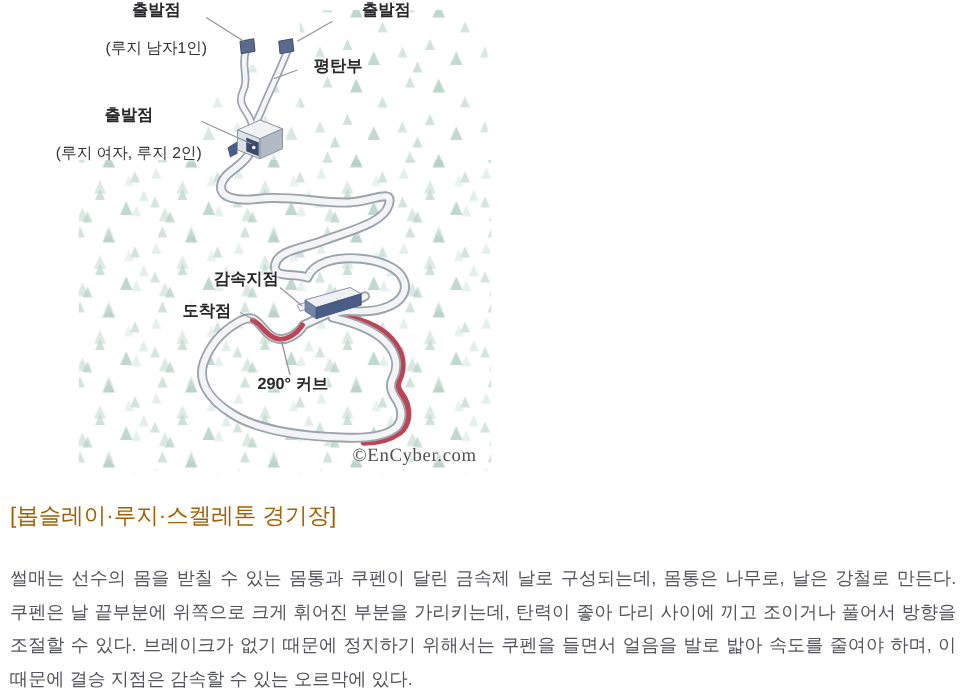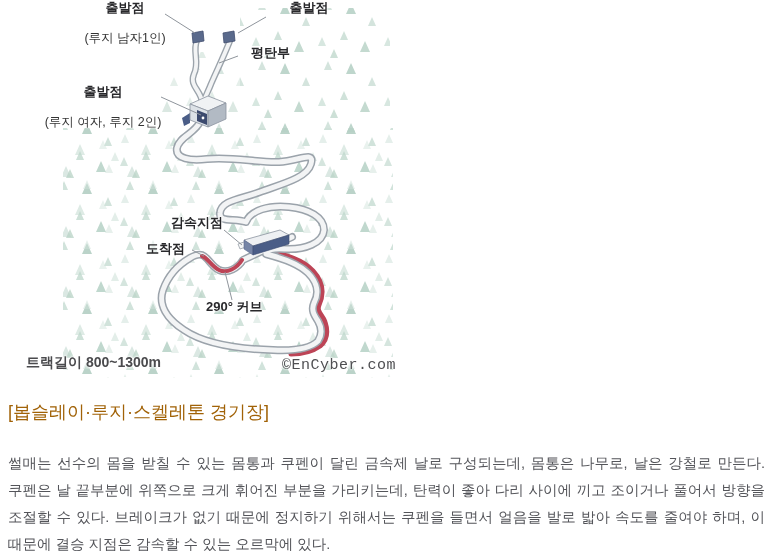--- a/index.html
+++ b/index.html
@@ -22,21 +22,21 @@
        white-space:nowrap;text-shadow:0 0 3px #fff,0 0 3px #fff,0 0 2px #fff;}
   .lbl .s{font-weight:normal;font-size:12.5px;color:#333;margin-top:18px;}
   .l-start1{left:62px;top:1px;width:110px;text-align:center;}
   .l-start2{left:231px;top:1px;width:140px;text-align:center;}
   .l-flat{left:227px;top:46px;margin-left:16px;}
   .l-start3{left:26px;top:85px;width:138px;text-align:center;}
   .l-decel{left:163px;top:216px;}
   .l-finish{left:138px;top:242px;}
   .l-curve{left:198px;top:300px;}
   .l-tracklen{left:18px;top:356px;font-size:14px;color:#4b4b4e;}
-  .l-copyright{left:274px;top:359px;font-family:Liberation Mono, monospace;
+  .l-copyright{left:274px;top:359px;font-family:Liberation Serif, serif;
                font-weight:normal;font-size:15px;color:#4f4f52;letter-spacing:.5px;}
 
   .caption{margin:10px 0 0 0;font-size:18px;color:#a16207;}
   .article{margin:26px 0 0 0;font-size:14.5px;line-height:27px;color:#54555a;
            text-align:justify;word-break:keep-all;}
 </style>
 </head>
 <body>
 
 <div class="page">
@@ -137,21 +137,20 @@
       <div class="t">출발점</div>
       <div class="s">(루지 여자, 루지 2인)</div>
     </div>
 
     <div class="lbl l-decel">감속지점</div>
 
     <div class="lbl l-finish">도착점</div>
 
     <div class="lbl l-curve">290° 커브</div>
 
-    <div class="lbl l-tracklen">트랙길이 800~1300m</div>
 
     <div class="lbl l-copyright">©EnCyber.com</div>
   </div>
 
   <div class="caption">[봅슬레이·루지·스켈레톤 경기장]</div>
 
   <p class="article">썰매는 선수의 몸을 받칠 수 있는 몸통과 쿠펜이 달린 금속제 날로 구성되는데, 몸통은 나무로, 날은 강철로 만든다. 쿠펜은 날 끝부분에 위쪽으로 크게 휘어진 부분을 가리키는데, 탄력이 좋아 다리 사이에 끼고 조이거나 풀어서 방향을 조절할 수 있다. 브레이크가 없기 때문에 정지하기 위해서는 쿠펜을 들면서 얼음을 발로 밟아 속도를 줄여야 하며, 이 때문에 결승 지점은 감속할 수 있는 오르막에 있다.</p>
 
 </div>
 

